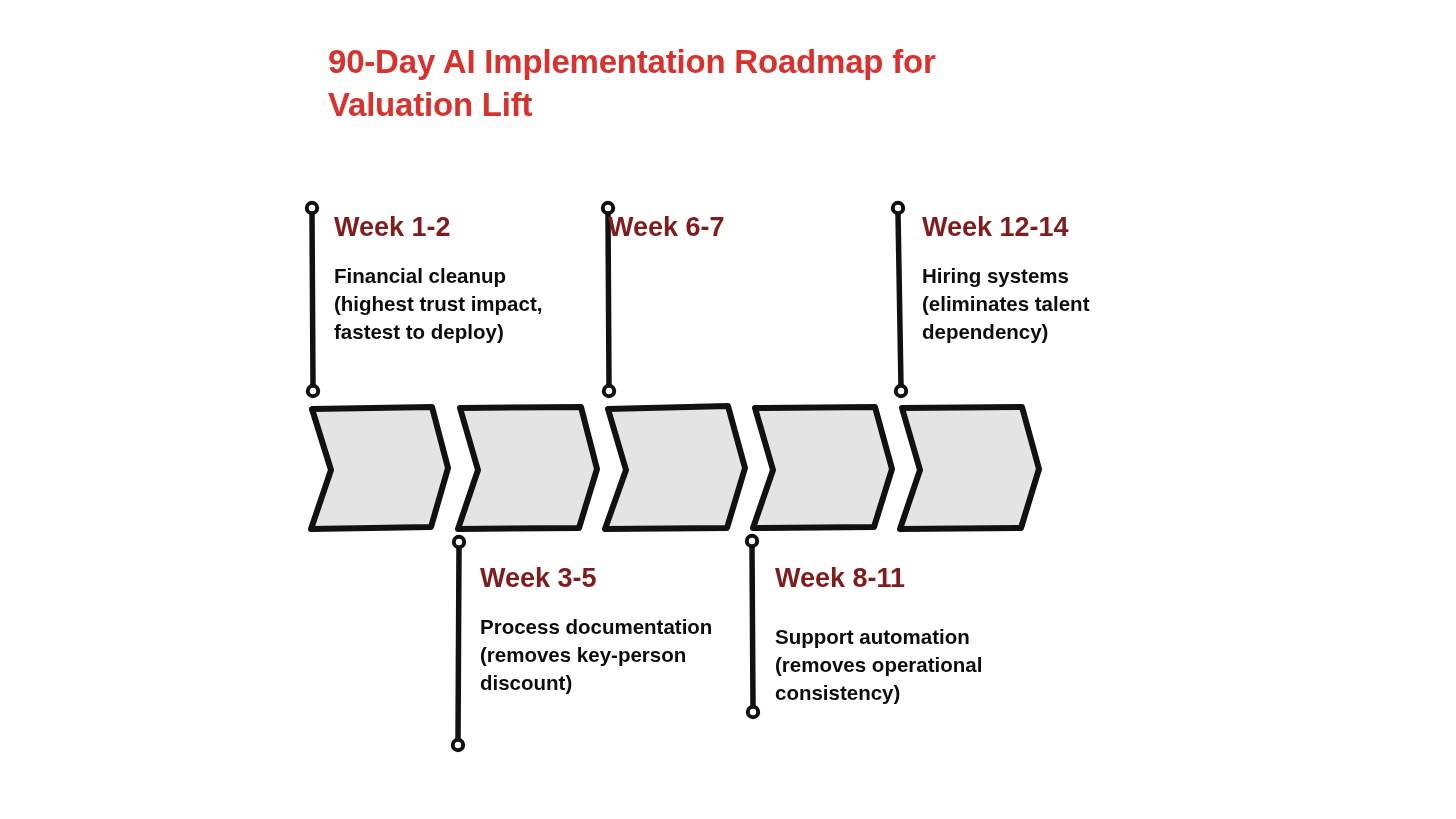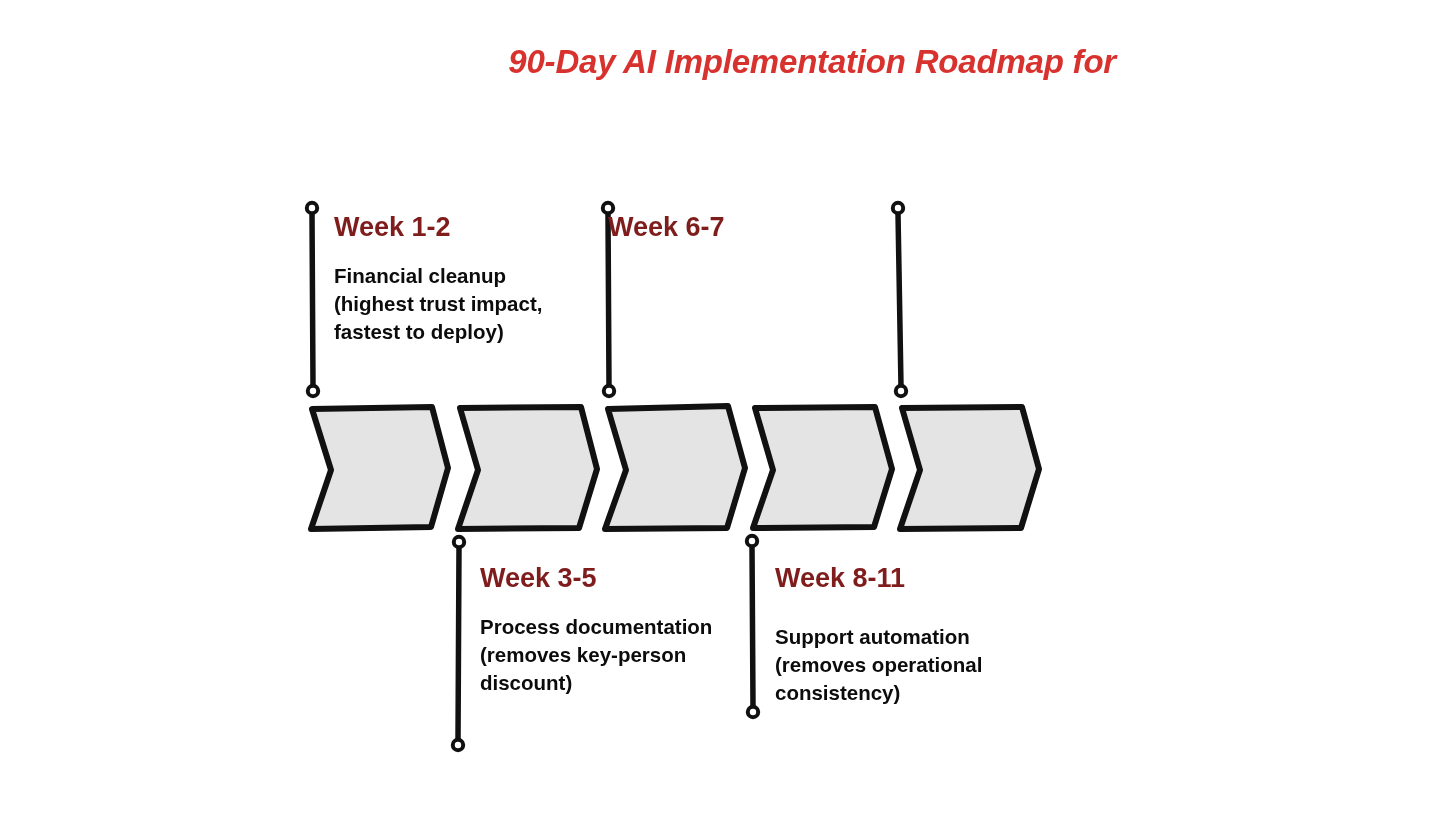--- a/index.html
+++ b/index.html
@@ -17,30 +17,29 @@
 
   #canvas {
     position: relative;
     width: 1456px;
     height: 819px;
   }
 
   
   #title {
     position: absolute;
-    left: 316px;
+    left: 328px;
     top: 40px;
     width: 800px;
-    text-align: right;
+    text-align: left;
     color: #D8322F;
     font-size: 33px;
     font-weight: bold;
     line-height: 43px;
     letter-spacing: -0.2px;
-    font-style: italic;
   }
   #title .line { display: block; }
 
   
   #chevron-row {
     position: absolute;
     left: 300px;
     top: 396px;
     width: 760px;
     height: 150px;
@@ -88,20 +87,21 @@
   #callout-w3 .callout-heading  { }
   #callout-w8 .callout-heading  { margin-bottom: 30px; }
 </style>
 </head>
 <body>
 
 <div id="canvas">
 
   <div id="title">
     <span class="line">90-Day AI Implementation Roadmap for</span>
+    <span class="line">Valuation Lift</span>
   </div>
 
   <svg id="chevron-row" viewBox="0 0 760 150">
 
     <path d="M 12 13 L 132 11 L 148 72 L 131 131 L 11 133 L 31 74 Z" fill="#E4E4E4" stroke="#111111" stroke-width="6" stroke-linejoin="round" stroke-linecap="round"></path>
 
     <path d="M 160 12 L 281 11 L 297 73 L 279 132 L 158 133 L 178 74 Z" fill="#E4E4E4" stroke="#111111" stroke-width="6" stroke-linejoin="round" stroke-linecap="round"></path>
 
     <path d="M 308 13 L 428 10 L 445 72 L 427 132 L 305 133 L 326 74 Z" fill="#E4E4E4" stroke="#111111" stroke-width="6" stroke-linejoin="round" stroke-linecap="round"></path>
 
@@ -145,20 +145,24 @@
 
   <div class="callout" id="callout-w1">
     <p class="callout-heading">Week 1-2</p>
     <p class="callout-body">Financial cleanup (highest trust impact, fastest to deploy)</p>
   </div>
 
   <div class="callout" id="callout-w6">
     <p class="callout-heading">Week 6-7</p>
   </div>
 
+  <div class="callout" id="callout-w12">
+    <p class="callout-heading">Week 12-14</p>
+    <p class="callout-body">Hiring systems (eliminates talent dependency)</p>
+  </div>
 
   <div class="callout" id="callout-w3">
     <p class="callout-heading">Week 3-5</p>
     <p class="callout-body">Process documentation (removes key-person discount)</p>
   </div>
 
   <div class="callout" id="callout-w8">
     <p class="callout-heading">Week 8-11</p>
     <p class="callout-body">Support automation (removes operational consistency)</p>
   </div>

